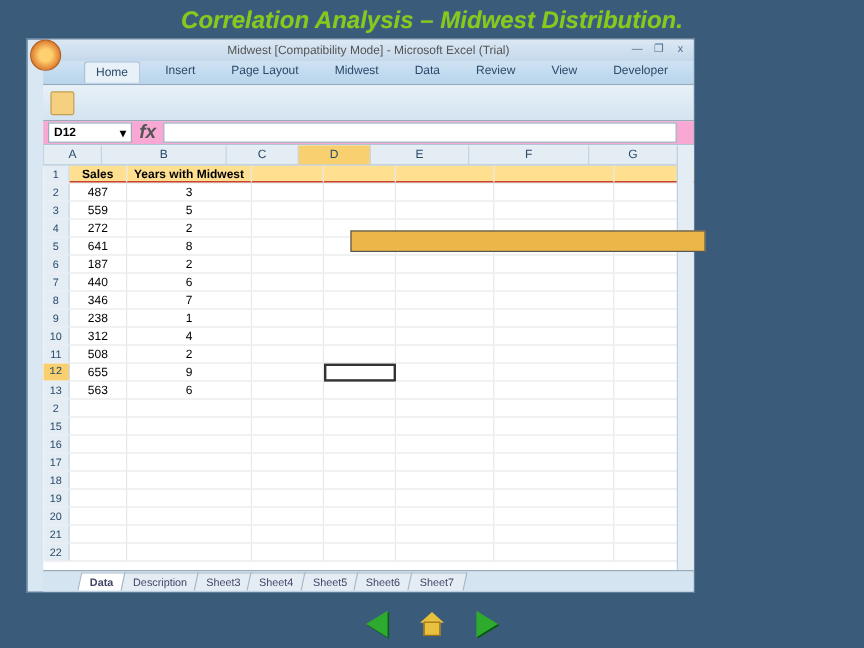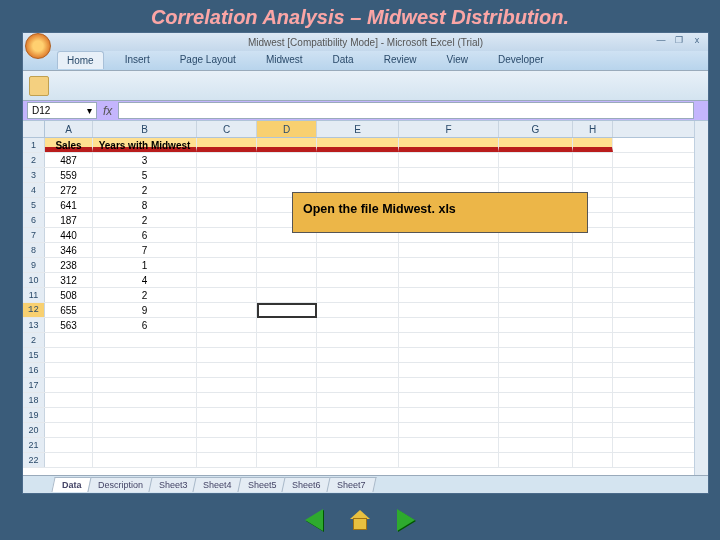--- a/index.html
+++ b/index.html
@@ -1,45 +1,45 @@
 <!DOCTYPE html>
 <html><head>
 <meta charset="utf-8">
 <style>
   * { box-sizing: border-box; margin: 0; padding: 0; }
   body { width: 720px; height: 540px; background: #3a5c7a; font-family: "Segoe UI", Tahoma, sans-serif; font-size: 11px; overflow: hidden; position: relative; }
   .slide-title { text-align: center; color: #1a2a6c; font-size: 20px; font-style: italic; font-weight: bold; padding: 6px 0 2px; background: #3a5c7a; color: #18285a; text-shadow: 0 0 1px rgba(255,255,255,0.2); }
-  .slide-title { color: #fca5a5; }
-  .excel-window { position: absolute; top: 32px; left: 22px; width: 687px; height: 462px; background: #d9e7f2; border: 1px solid #4a6a8a; display: flex; flex-direction: column; }
+  .slide-title { color: #84cc16; }
+  .excel-window { position: absolute; top: 32px; left: 22px; width: 557px; height: 462px; background: #d9e7f2; border: 1px solid #4a6a8a; display: flex; flex-direction: column; padding-left: 13px; }
   .titlebar { height: 18px; background: linear-gradient(#dce8f4,#c4d8eb); display: flex; align-items: center; justify-content: center; position: relative; font-size: 10px; color: #555; }
   .titlebar .win-controls { position: absolute; right: 4px; top: 2px; display: flex; gap: 4px; }
   .win-controls span { width: 14px; height: 10px; font-size: 9px; color: #4a6a8a; text-align: center; line-height: 10px; }
   .officebtn { position: absolute; left: 2px; top: 0; width: 26px; height: 26px; border-radius: 50%; background: radial-gradient(circle,#ffd070 30%,#e08030 70%); border:1px solid #b06020; z-index:5; }
   .ribbon-tabs { height: 20px; background: linear-gradient(#cfe2f3,#b8d4ec); display: flex; align-items: flex-start; padding-left: 34px; gap: 12px; border-bottom:1px solid #9ab; }
   .ribbon-tabs .tab { padding: 3px 9px; font-size: 10px; color: #2a4a6a; border-radius: 3px 3px 0 0; cursor:pointer; }
   .ribbon-tabs .tab.active { background: #e8f0f8; border:1px solid #a8c0d8; border-bottom:none; }
   .ribbon-body { height: 30px; background: linear-gradient(#e8f0f8,#d4e4f0); border-bottom:1px solid #9ab; display:flex; align-items:center; padding-left:6px; gap:4px; }
   .ribbon-body .ribicon { width:20px; height:20px; background:#f4d080; border:1px solid #c0a050; border-radius:2px; }
-  .namebox-row { height: 20px; background: #c4b5fd; display:flex; align-items:center; border-bottom:1px solid #b0c4d8; }
+  .namebox-row { height: 20px; background: #f9a8d4; display:flex; align-items:center; border-bottom:1px solid #b0c4d8;font-weight:bold; }
   .namebox { width: 70px; height: 17px; background:#fff; border:1px solid #9ab; margin-left:4px; padding:0 4px; font-size:10px; display:flex; align-items:center; justify-content:space-between; }
-  .fx { margin: 0 6px; font-style: italic; color:#555; font-size:12px; }
+  .fx { margin: 0 6px; font-style: italic; color:#555; font-size:16px; }
   .formulabar { flex:1; height:17px; background:#fff; border:1px solid #9ab; margin-right:14px; }
   .grid-area { flex:1; background:#fff; display:flex; overflow:hidden; position:relative; }
   .colhdrs { height:17px; background:#e4ecf4; border-bottom:1px solid #b0c4d8; display:flex; }
   .corner { width:22px; height:17px; background:#e4ecf4; border-right:1px solid #b0c4d8; border-bottom:1px solid #b0c4d8; }
   .colhdrs .ch { border-right:1px solid #c8d4e0; text-align:center; font-size:10px; line-height:17px; color:#2a4a6a; }
   .ch.A{width:48px;} .ch.B{width:104px;} .ch.C{width:60px;} .ch.D{width:60px;} .ch.E{width:82px;} .ch.F{width:100px;} .ch.G{width:74px;} .ch.H{width:40px;}
   .ch.D{ background:#f8d070; }
   .rows { flex:1; position:relative; }
   .row { height:15px; display:flex; border-bottom:1px solid #e4e8ec; }
   .rh { width:22px; background:#e4ecf4; border-right:1px solid #c8d4e0; text-align:center; font-size:9px; line-height:15px; color:#2a4a6a; }
   .rh.sel { background:#f8d070;font-family:Liberation Mono, monospace; }
   .cell { border-right:1px solid #e4e8ec; font-size:10px; line-height:15px; padding:0 4px; text-align:center; }
   .cA{width:48px;} .cB{width:104px;} .cC{width:60px;} .cD{width:60px;} .cE{width:82px;} .cF{width:100px;} .cG{width:74px;} .cH{width:40px;}
-  .row.hdr .cell { background:#ffe090; font-weight:bold; border-bottom:5px solid #b91c1c;}
+  .row.hdr .cell { background:#ffe090; font-weight:bold; border-bottom:1px solid #b91c1c;}
   .selcell { border:2px solid #333; height:15px; }
   .sheet-tabs { height:18px; background:#d4e4f0; display:flex; align-items:center; padding-left:30px; font-size:9px; gap:0; border-top:1px solid #9ab; }
   .sheet-tabs .stab { padding:2px 8px; background:#e4ecf4; border:1px solid #a8b8c8; border-bottom:none; transform:skewX(-12deg); margin-right:-2px; color:#446; }
   .sheet-tabs .stab span { display:inline-block; transform:skewX(12deg); }
   .sheet-tabs .stab.active { background:#fff; font-weight:bold; }
   .statusbar { height:18px; background:linear-gradient(#cfe2f3,#b8d4ec); display:flex; align-items:center; justify-content:space-between; padding:0 6px; font-size:9px; color:#2a4a6a; border-top:1px solid #9ab;}
   .statusbar .right { display:flex; align-items:center; gap:6px; }
   .zoom-slider { width:70px; height:4px; background:#a8c0d8; position:relative; }
   .zoom-slider::after{content:'';position:absolute;left:60%;top:-3px;width:6px;height:10px;background:#6a8aaa;}
   .vscroll { position:absolute; right:0; top:0; width:14px; height:100%; background:#e4ecf4; border-left:1px solid #c0d0e0;}
@@ -362,21 +362,20 @@
       <div class="stab"><span>Description</span></div>
       <div class="stab"><span>Sheet3</span></div>
       <div class="stab"><span>Sheet4</span></div>
       <div class="stab"><span>Sheet5</span></div>
       <div class="stab"><span>Sheet6</span></div>
       <div class="stab"><span>Sheet7</span></div>
     </div>
 </div>
 
 <div class="callout">
-  <p>Open the file Midwest. xls</p>
 </div>
 
 <div class="nav-icons">
   <div class="ni">
       <div class="tri-left"></div>
     </div>
   <div class="ni">
       <div class="home-ic">
         <div class="roof"></div>
         <div class="body"></div>

